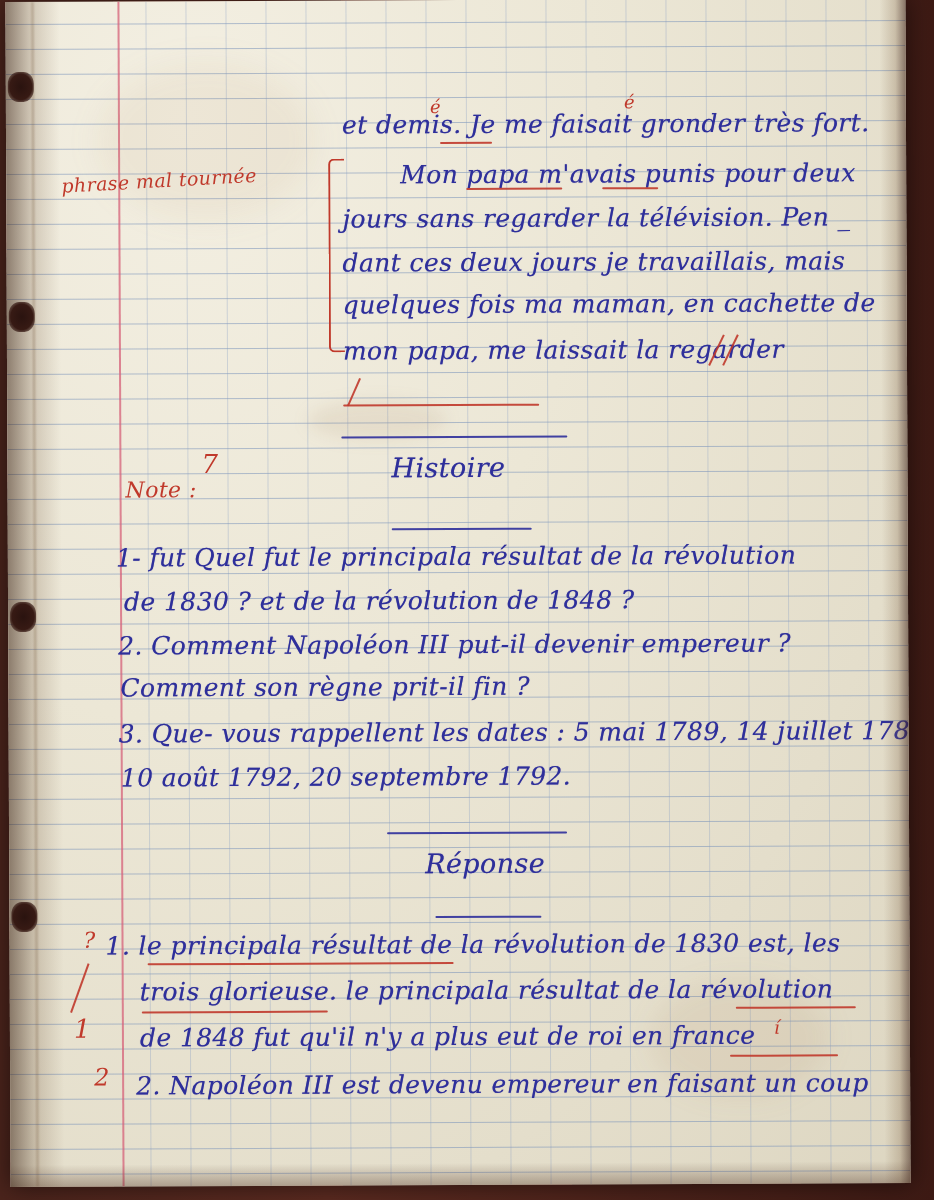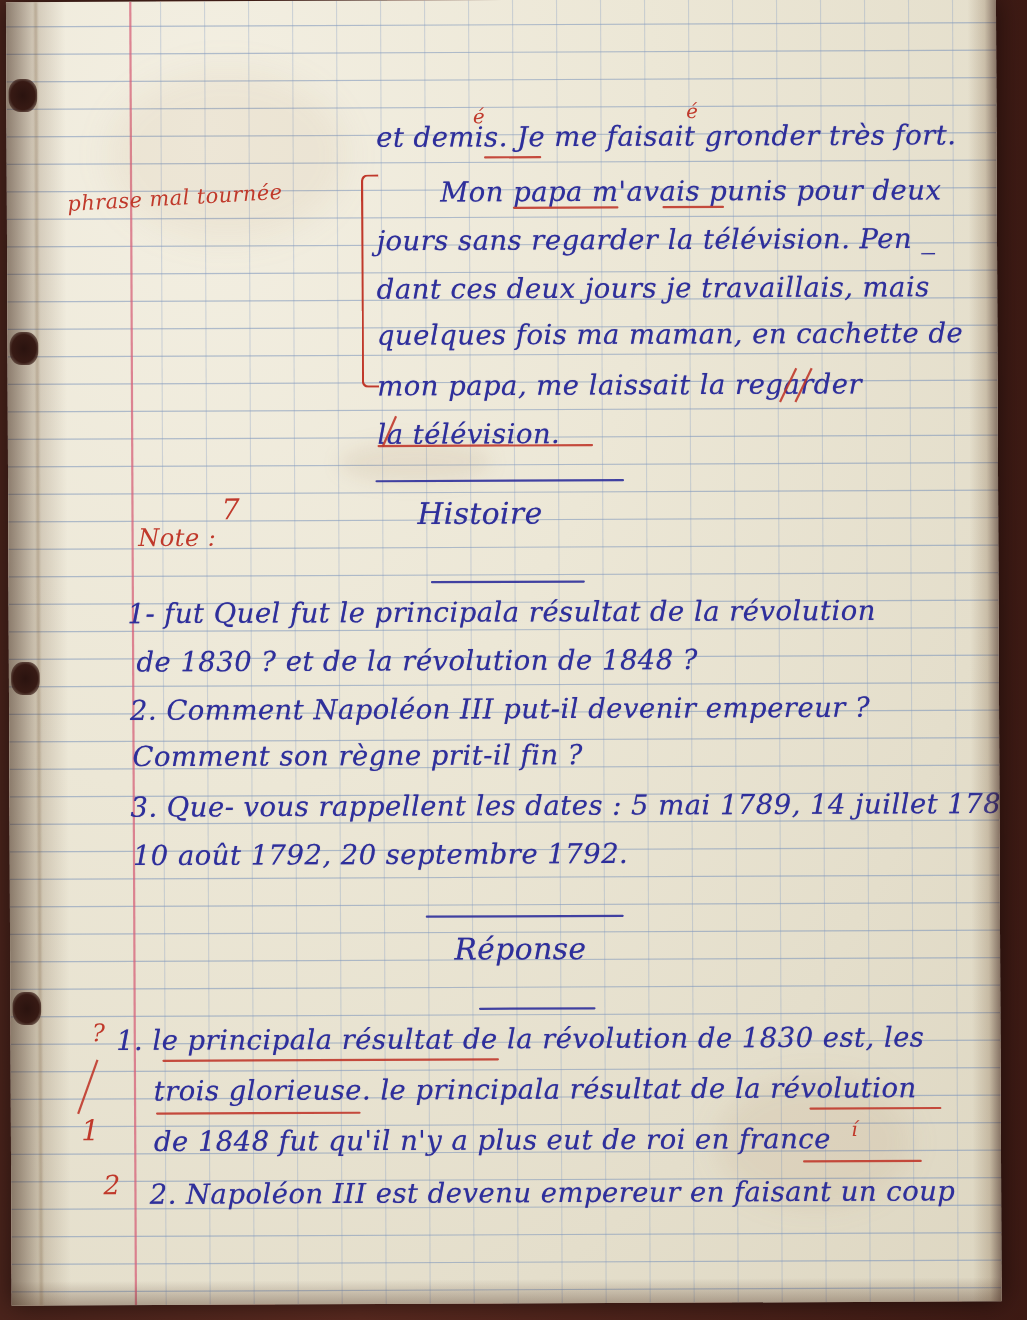--- a/index.html
+++ b/index.html
@@ -118,21 +118,21 @@
     color: #2e2f9b;
     text-shadow: 0 0 0.7px rgba(40,40,150,0.6);
   }
   .ink-red {
     color: #c0392b;
   }
 
   .body-line { font-size: 25px; }
   .q-line { font-size: 25px; }
   .small-note { font-size: 19px; }
-  .title-word { font-size: 27px; }
+  .title-word { font-size: 27px; margin-left: 12px; }
 
   
   .mark {
     position: absolute;
     pointer-events: none;
   }
   .underline-red {
     position: absolute;
     height: 2px;
     background: #c0392b;
@@ -271,21 +271,20 @@
 
     <div class="hand ink-red small-note" style="left:55px; top:168px; transform:rotate(-3deg);">phrase mal tournée</div>
     <div class="bracket-red mark" style="left:322px; top:158px; height:190px;"></div>
 
     <div class="hand ink-blue body-line" style="left:336px; top:110px;">et demis. Je me faisait gronder très fort.</div>
     <div class="hand ink-blue body-line" style="left:394px; top:160px;">Mon papa m'avais punis pour deux</div>
     <div class="hand ink-blue body-line" style="left:336px; top:204px;">jours sans regarder la télévision. Pen _</div>
     <div class="hand ink-blue body-line" style="left:336px; top:248px;">dant ces deux jours je travaillais, mais</div>
     <div class="hand ink-blue body-line" style="left:336px; top:290px;">quelques fois ma maman, en cachette de</div>
     <div class="hand ink-blue body-line" style="left:336px; top:336px;">mon papa, me laissait la regarder</div>
-    <div class="hand ink-blue body-line" style="left:336px; top:380px;">la télévision.</div>
 
     <div class="caret" style="left:424px; top:96px;">é</div>
     <div class="caret" style="left:618px; top:92px;">é</div>
     <div class="underline-red" style="left:434px; top:142px; width:52px;"></div>
     <div class="underline-red" style="left:460px; top:188px; width:96px;"></div>
     <div class="underline-red" style="left:596px; top:188px; width:56px;"></div>
     <div class="underline-red" style="left:336px; top:404px; width:196px;"></div>
     <div class="slash-red mark" style="left:716px; top:336px; height:34px; transform:rotate(26deg);"></div>
     <div class="slash-red mark" style="left:730px; top:336px; height:34px; transform:rotate(26deg);"></div>
     <div class="slash-red mark" style="left:352px; top:378px; height:30px; transform:rotate(24deg);"></div>

